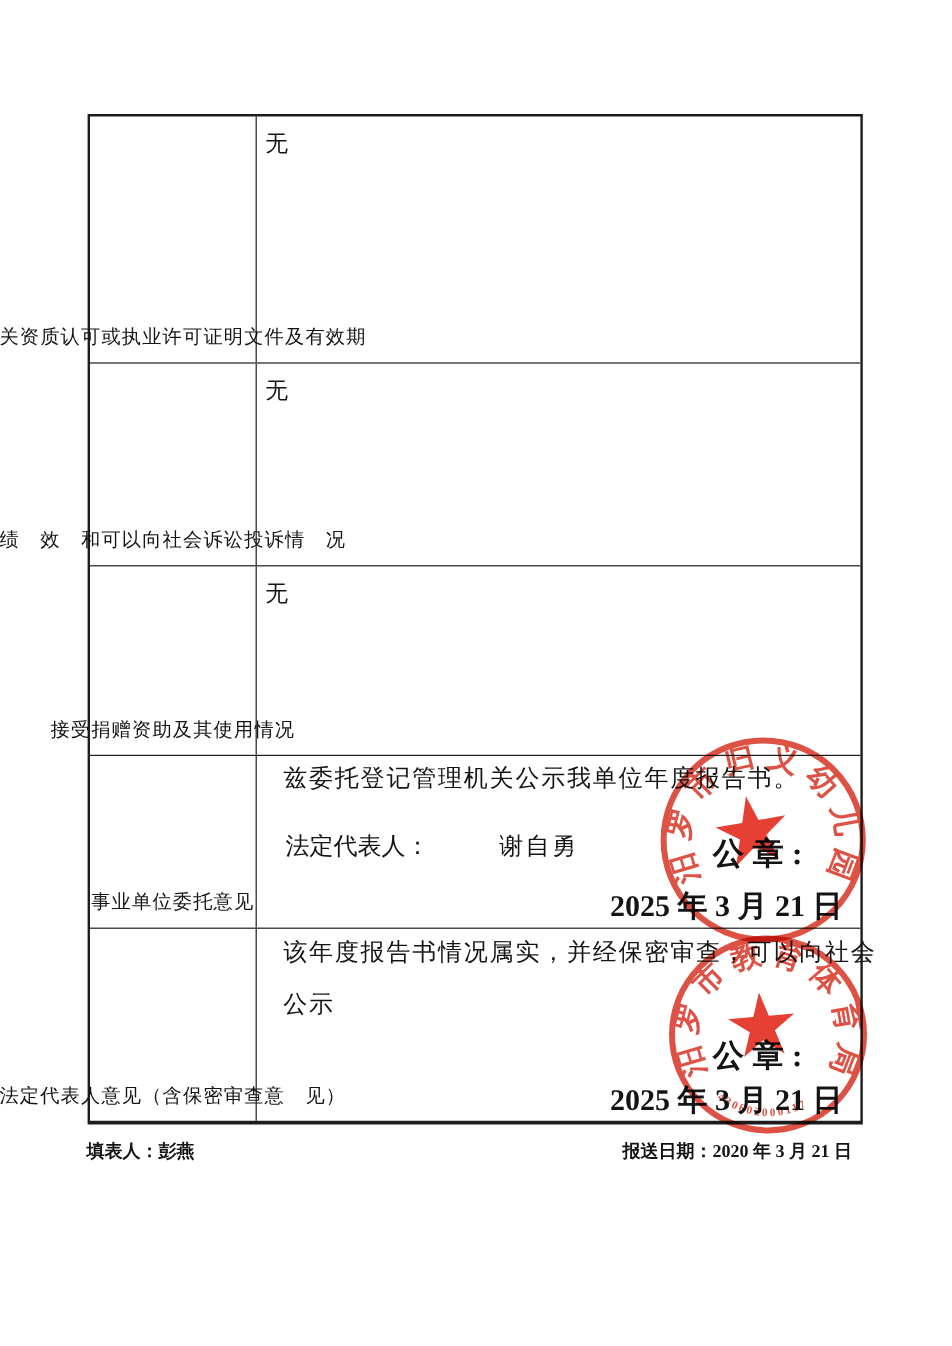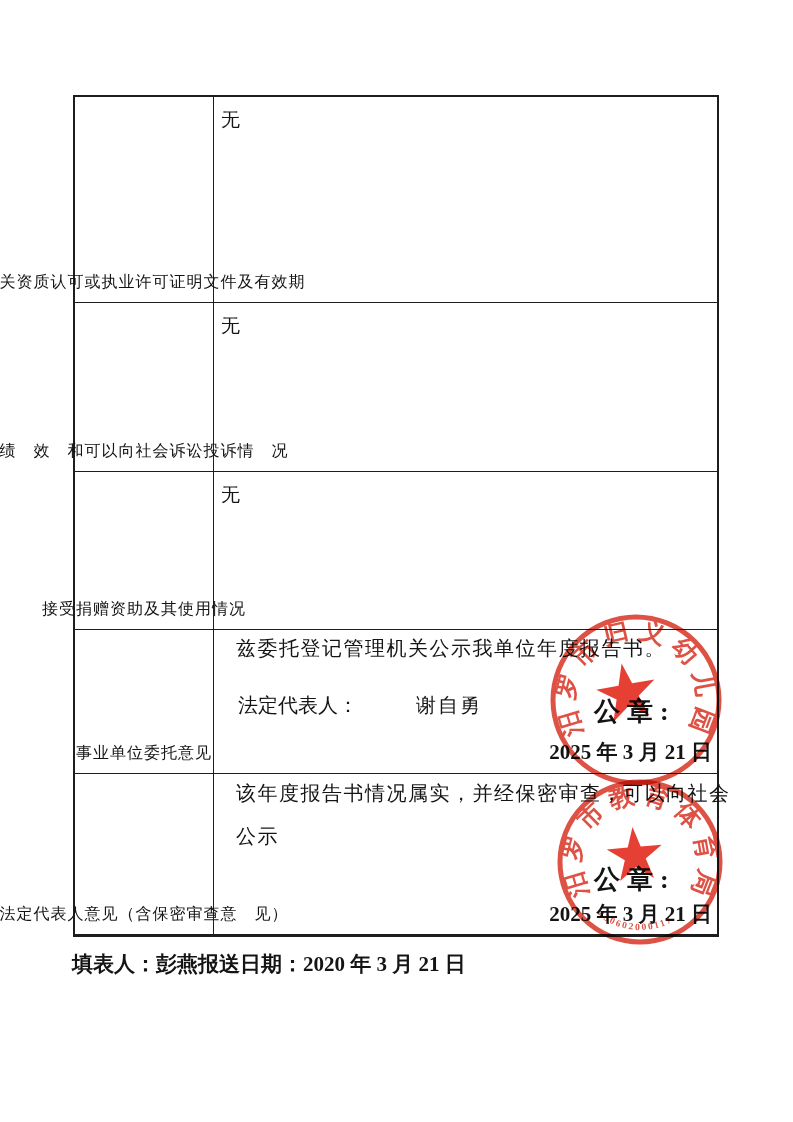--- a/index.html
+++ b/index.html
@@ -24,26 +24,26 @@
   .plain-value{position:absolute;left:7px;top:10px;font-size:19px;}
   .statement{position:absolute;left:22px;letter-spacing:1.5px;white-space:pre;}
   .r4 .statement{top:5px;}
   .r5 .statement-1{top:6px;}
   .r5 .statement-2{top:49px;}
   .rep-line{position:absolute;left:24px;top:62px;white-space:pre;}
   .rep-name{margin-left:58px;letter-spacing:2px;}
   .seal-caption{position:absolute;left:380px;font-weight:bold;font-size:26px;letter-spacing:7px;white-space:pre;}
   .r4 .seal-caption{top:64px;}
   .r5 .seal-caption{top:88px;}
-  .date-line{position:absolute;right:5px;font-weight:bold;font-size:21px;white-space:pre;}
+  .date-line{position:absolute;right:15px;font-weight:bold;font-size:25px;white-space:pre;}
   .r4 .date-line{top:108px;}
   .r5 .date-line{top:126px;}
   .page-footer{
     position:absolute;left:72px;top:950px;width:638px;display:flex;
-    font-weight:bold;font-size:21px;white-space:pre;
+    justify-content:space-between;font-weight:bold;font-size:15px;white-space:pre;
   }
   .seal{position:absolute;mix-blend-mode:multiply;opacity:0.88;pointer-events:none;}
   .seal-1{left:546px;top:610px;}
   .seal-2{left:550px;top:772px;}
   .seal text{font-family:"Liberation Serif","DejaVu Serif",serif;font-weight:bold;}
 </style>
 </head>
 <body>
 
 <div class="form-table">

